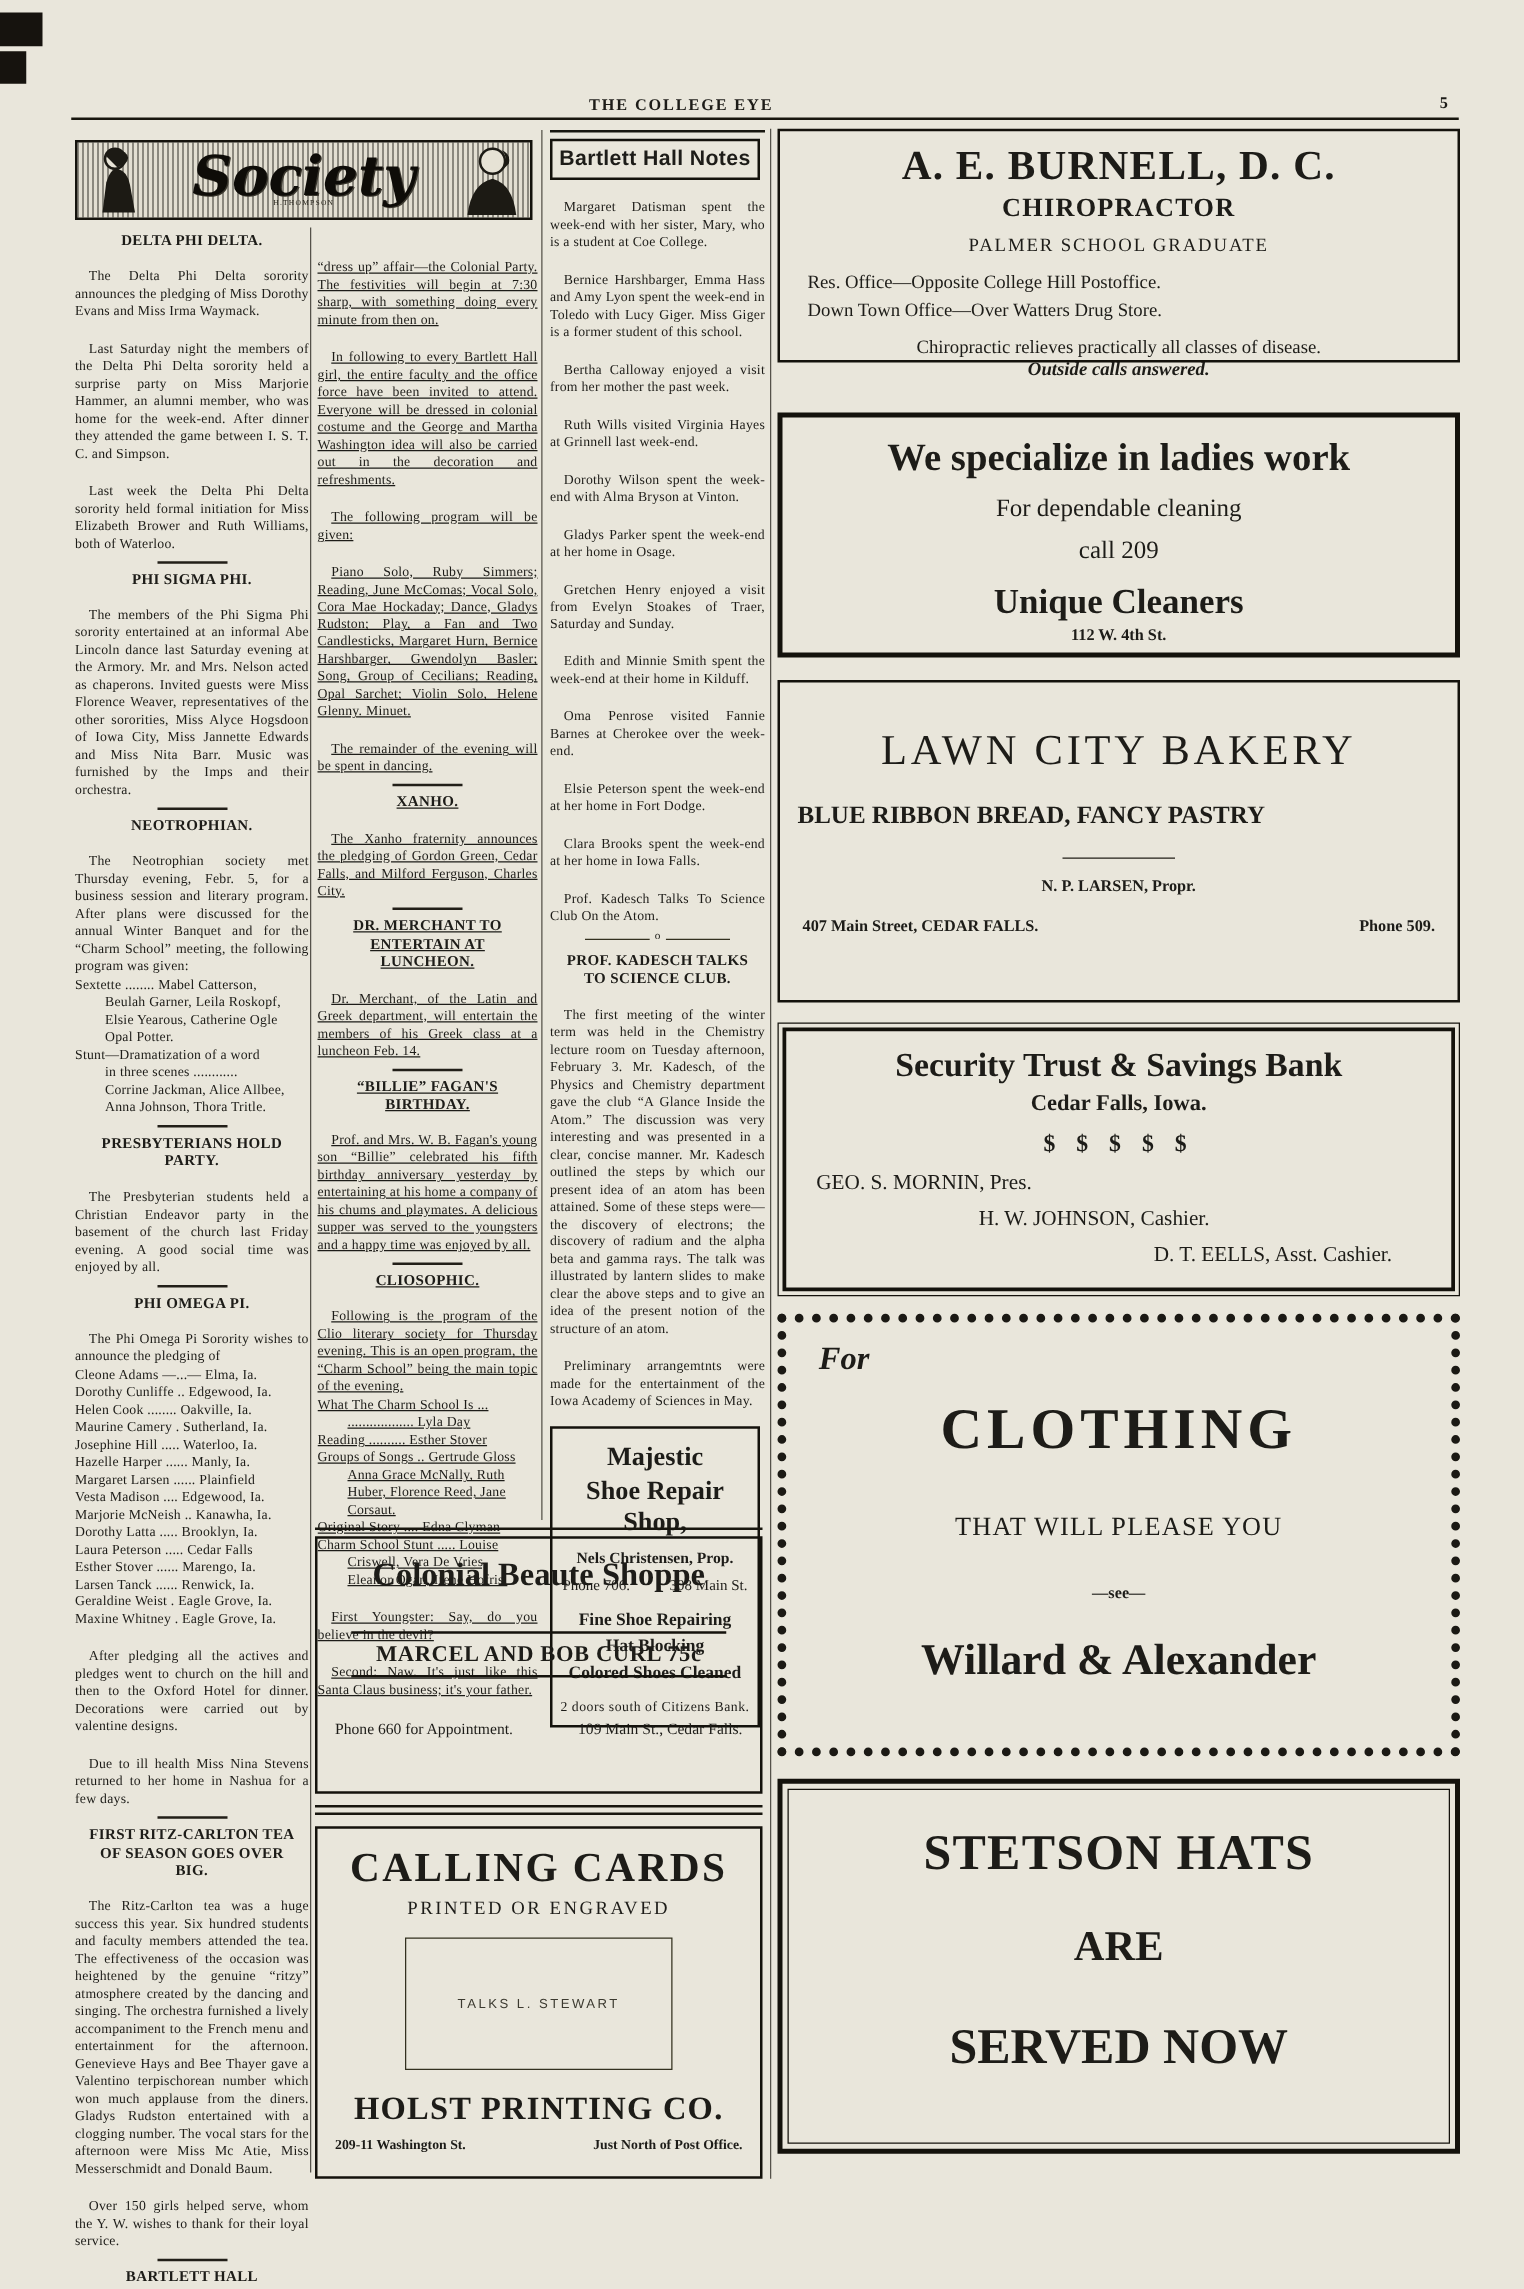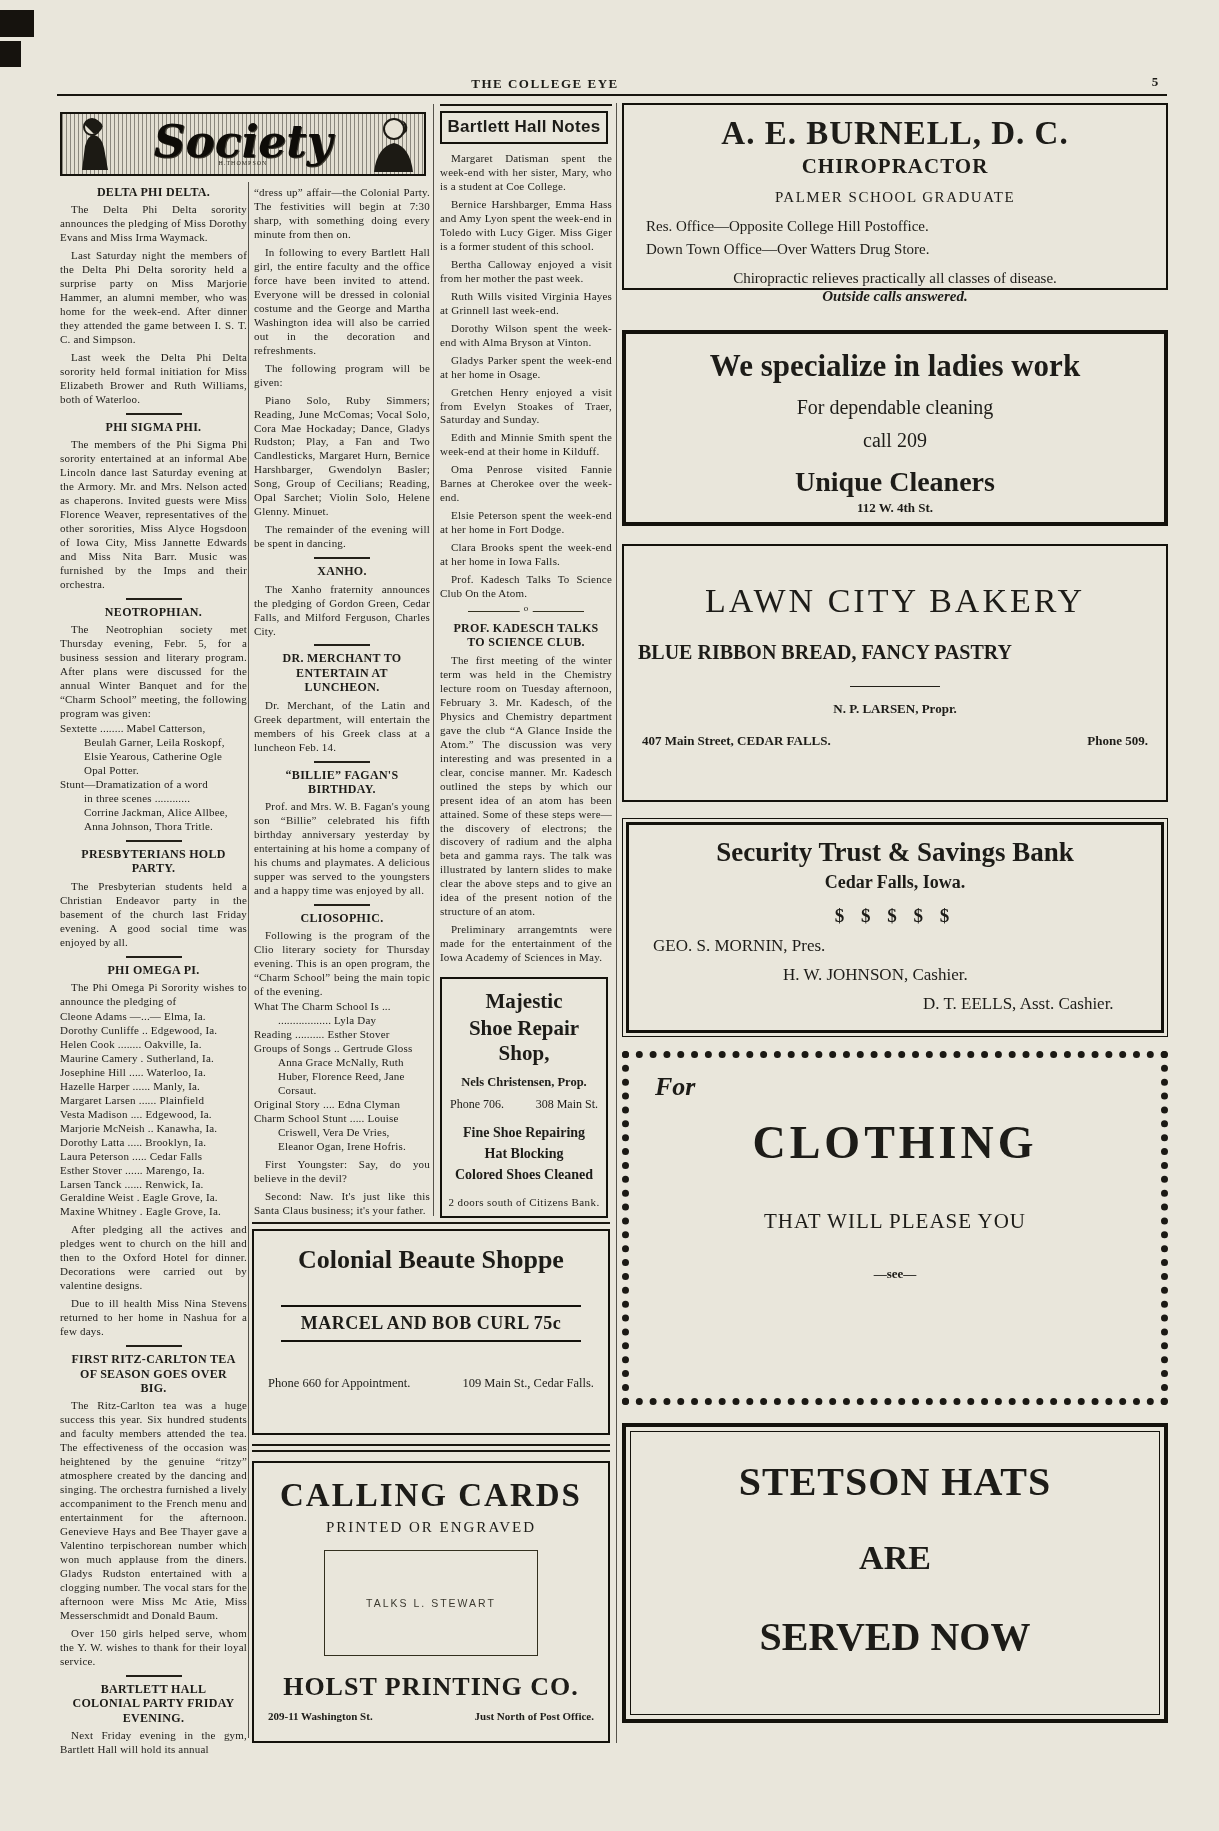--- a/index.html
+++ b/index.html
@@ -32,28 +32,28 @@
      background:repeating-linear-gradient(90deg,rgba(45,42,33,.5) 0 1px,rgba(226,222,209,.95) 1px 4px);}
   .society-title-wrap{text-align:center;flex:1;}
   .society-title{font-family:"DejaVu Serif",serif;font-weight:bold;font-style:italic;
      font-size:44px;line-height:.9;color:#0e0c08;text-shadow:1px 1px 0 #3a372e;}
   .society-sig{font-size:6px;letter-spacing:1px;color:#2b281f;margin-top:-2px;}
   .society-banner svg{flex:0 0 auto;}
 
   
   .col{position:absolute;box-sizing:border-box;}
   .col1{left:60px;top:182px;width:187px;}
-  .col2{left:254px;top:182px;width:176px;}
+  .col2{left:254px;top:192px;width:176px;text-decoration:underline;}
   .col3{left:440px;top:104px;width:172px;}
   .col4{left:622px;top:103px;width:546px;}
 
   .art-head{font-weight:bold;text-align:center;font-size:12px;letter-spacing:.3px;
             margin:3px 6px 2px;line-height:1.2;}
   .art-p{font-size:11px;line-height:1.27;letter-spacing:.2px;text-align:justify;
-         text-indent:11px;margin:4px 0 1px;}
+         text-indent:11px;margin:16px 0 1px;}
   .art-p.noind{text-indent:0;}
   .prog-line{font-size:11px;line-height:1.27;letter-spacing:.2px;white-space:nowrap;overflow:hidden;}
   .prog-line.ind{padding-left:24px;}
   .divider{width:56px;border-top:2px solid #221f18;margin:6px auto 5px;}
   .div-o{position:relative;border-top:1px solid #33301f;margin:10px 28px 9px;}
   .div-o span{position:absolute;top:-8px;left:50%;transform:translateX(-50%);
       background:#e9e6db;padding:0 4px;font-size:9px;line-height:1;}
 
   
   .col3-toprule{height:2px;background:#18160f;margin:0 0 5px;}
@@ -373,20 +373,21 @@
         <div class="bank-o bank-o2">H. W. JOHNSON, Cashier.</div>
         <div class="bank-o bank-o3">D. T. EELLS, Asst. Cashier.</div>
       </div>
     </div>
 
     <div class="clothing">
       <div class="cloth-for">For</div>
       <div class="cloth-prod">CLOTHING</div>
       <div class="cloth-tag">THAT WILL PLEASE YOU</div>
       <div class="cloth-see">—see—</div>
+      <div class="cloth-name">Willard &amp; Alexander</div>
     </div>
 
     <div class="ad stetson">
       <div class="stetson-inner">
         <div class="stet-l1">STETSON HATS</div>
         <div class="stet-l2">ARE</div>
         <div class="stet-l3">SERVED NOW</div>
       </div>
     </div>
   </div>

